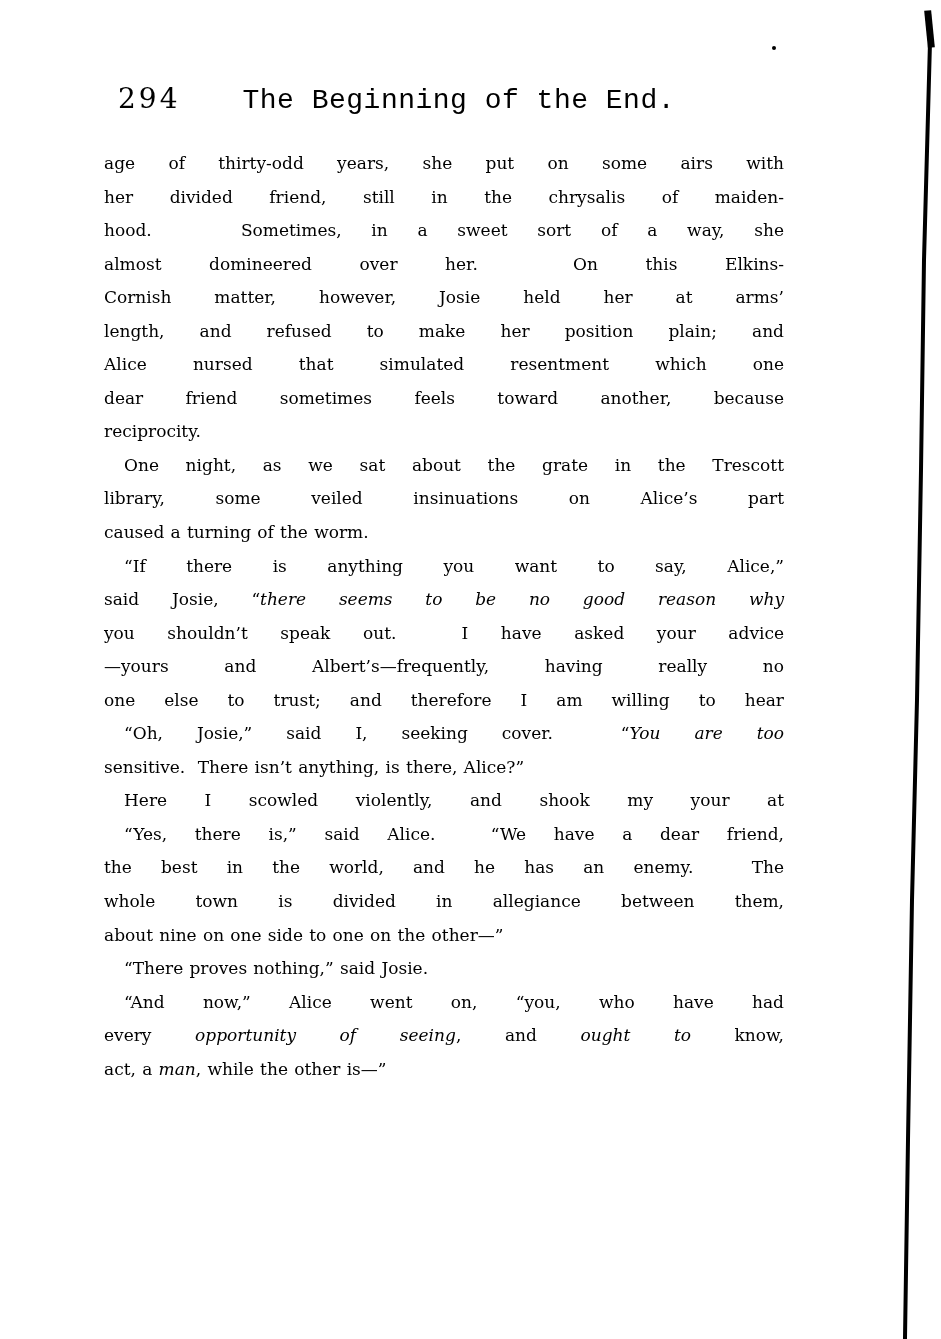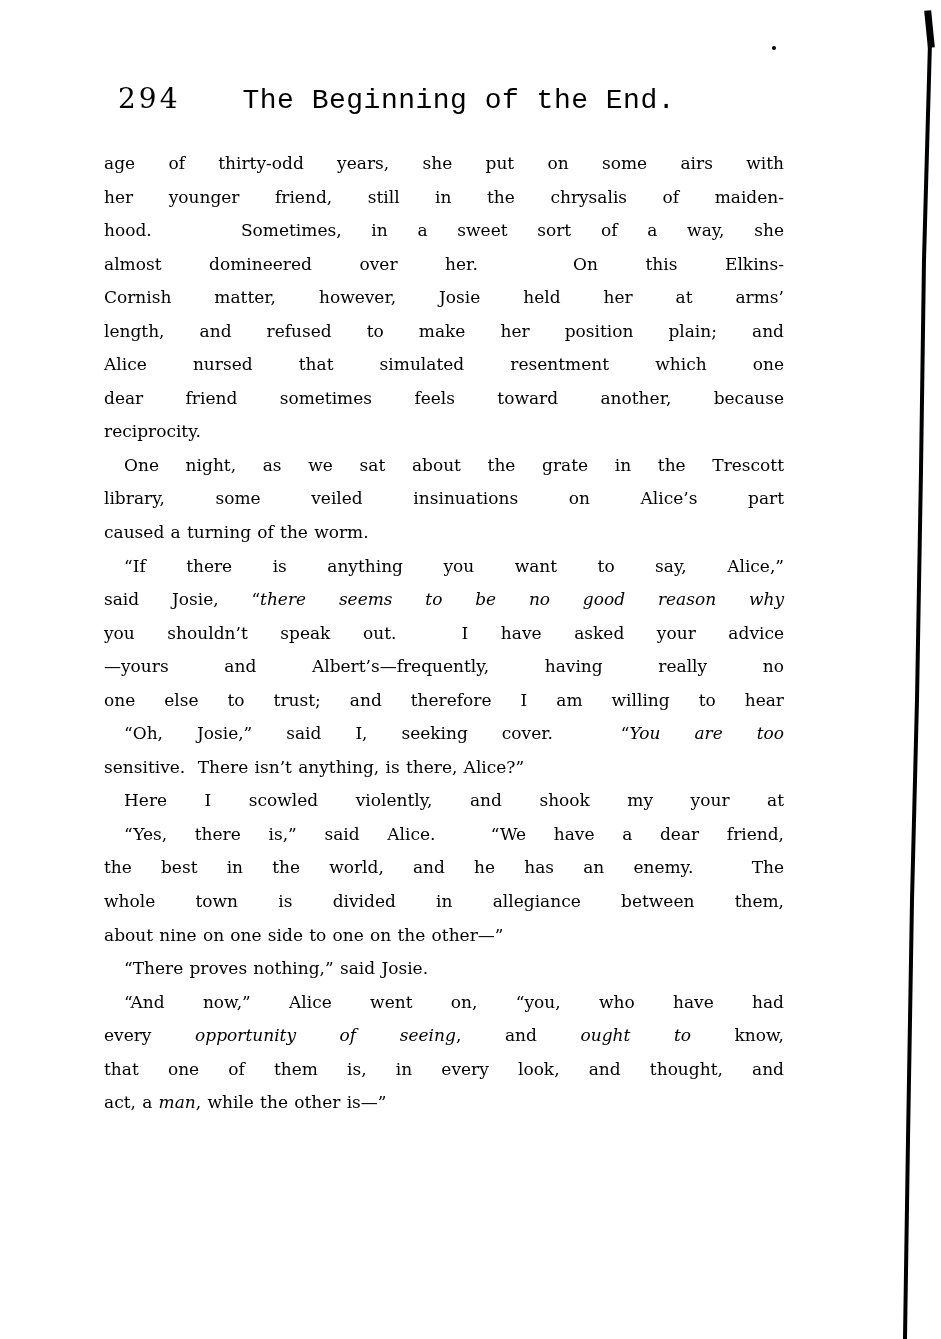--- a/index.html
+++ b/index.html
@@ -66,21 +66,21 @@
 
 <div class="page">
 
   <div class="header">
     <span class="page-number">294</span>
     <span class="header-title">The Beginning of the End.</span>
   </div>
 
   <div class="body-text">
       <div class="line jst"><span>age of thirty-odd years, she put on some airs with</span></div>
-      <div class="line jst"><span>her younger friend, still in the chrysalis of maiden-</span></div>
+      <div class="line jst"><span>her divided friend, still in the chrysalis of maiden-</span></div>
       <div class="line jst"><span>hood.&nbsp;&nbsp; Sometimes, in a sweet sort of a way, she</span></div>
       <div class="line jst"><span>almost domineered over her.&nbsp; On this Elkins-</span></div>
       <div class="line jst"><span>Cornish matter, however, Josie held her at arms’</span></div>
       <div class="line jst"><span>length, and refused to make her position plain; and</span></div>
       <div class="line jst"><span>Alice nursed that simulated resentment which one</span></div>
       <div class="line jst"><span>dear friend sometimes feels toward another, because</span></div>
       <div class="line"><span>reciprocity.</span></div>
       <div class="line jst indent"><span>One night, as we sat about the grate in the Trescott</span></div>
       <div class="line jst"><span>library, some veiled insinuations on Alice’s part</span></div>
       <div class="line"><span>caused a turning of the worm.</span></div>
@@ -92,21 +92,20 @@
       <div class="line jst indent"><span>“Oh, Josie,” said I, seeking cover.&nbsp; “</span><span class="it">You are too</span></div>
       <div class="line"><span>sensitive.&nbsp; There isn’t anything, is there, Alice?”</span></div>
       <div class="line jst indent"><span>Here I scowled violently, and shook my your at</span></div>
       <div class="line jst indent"><span>“Yes, there is,” said Alice.&nbsp; “We have a dear friend,</span></div>
       <div class="line jst"><span>the best in the world, and he has an enemy.&nbsp; The</span></div>
       <div class="line jst"><span>whole town is divided in allegiance between them,</span></div>
       <div class="line"><span>about nine on one side to one on the other—”</span></div>
       <div class="line indent"><span>“There proves nothing,” said Josie.</span></div>
       <div class="line jst indent"><span>“And now,” Alice went on, “you, who have had</span></div>
       <div class="line jst"><span>every </span><span class="it">opportunity of seeing</span><span>, and </span><span class="it">ought to</span><span> know,</span></div>
-      <div class="line jst"><span>that one of them is, in every look, and thought, and</span></div>
       <div class="line"><span>act, a </span><span class="it">man</span><span>, while the other is—”</span></div>
     </div>
 
   <div class="ink-speck"></div>
 
   <svg class="scan-artifact" width="941" height="1339" viewBox="0 0 941 1339">
     <polyline points="929,13 930,42 924,260 921,470 917,700 912,900 908,1140 905,1338" fill="none" stroke="#000000" stroke-width="4" stroke-linecap="square"></polyline>
     <polyline points="928,14 931,44" fill="none" stroke="#000000" stroke-width="7" stroke-linecap="square"></polyline>
   </svg>
 

